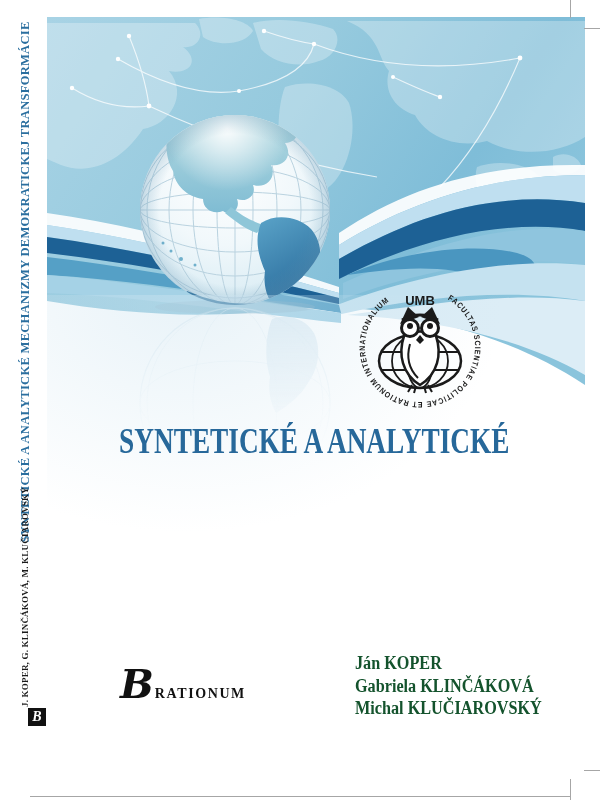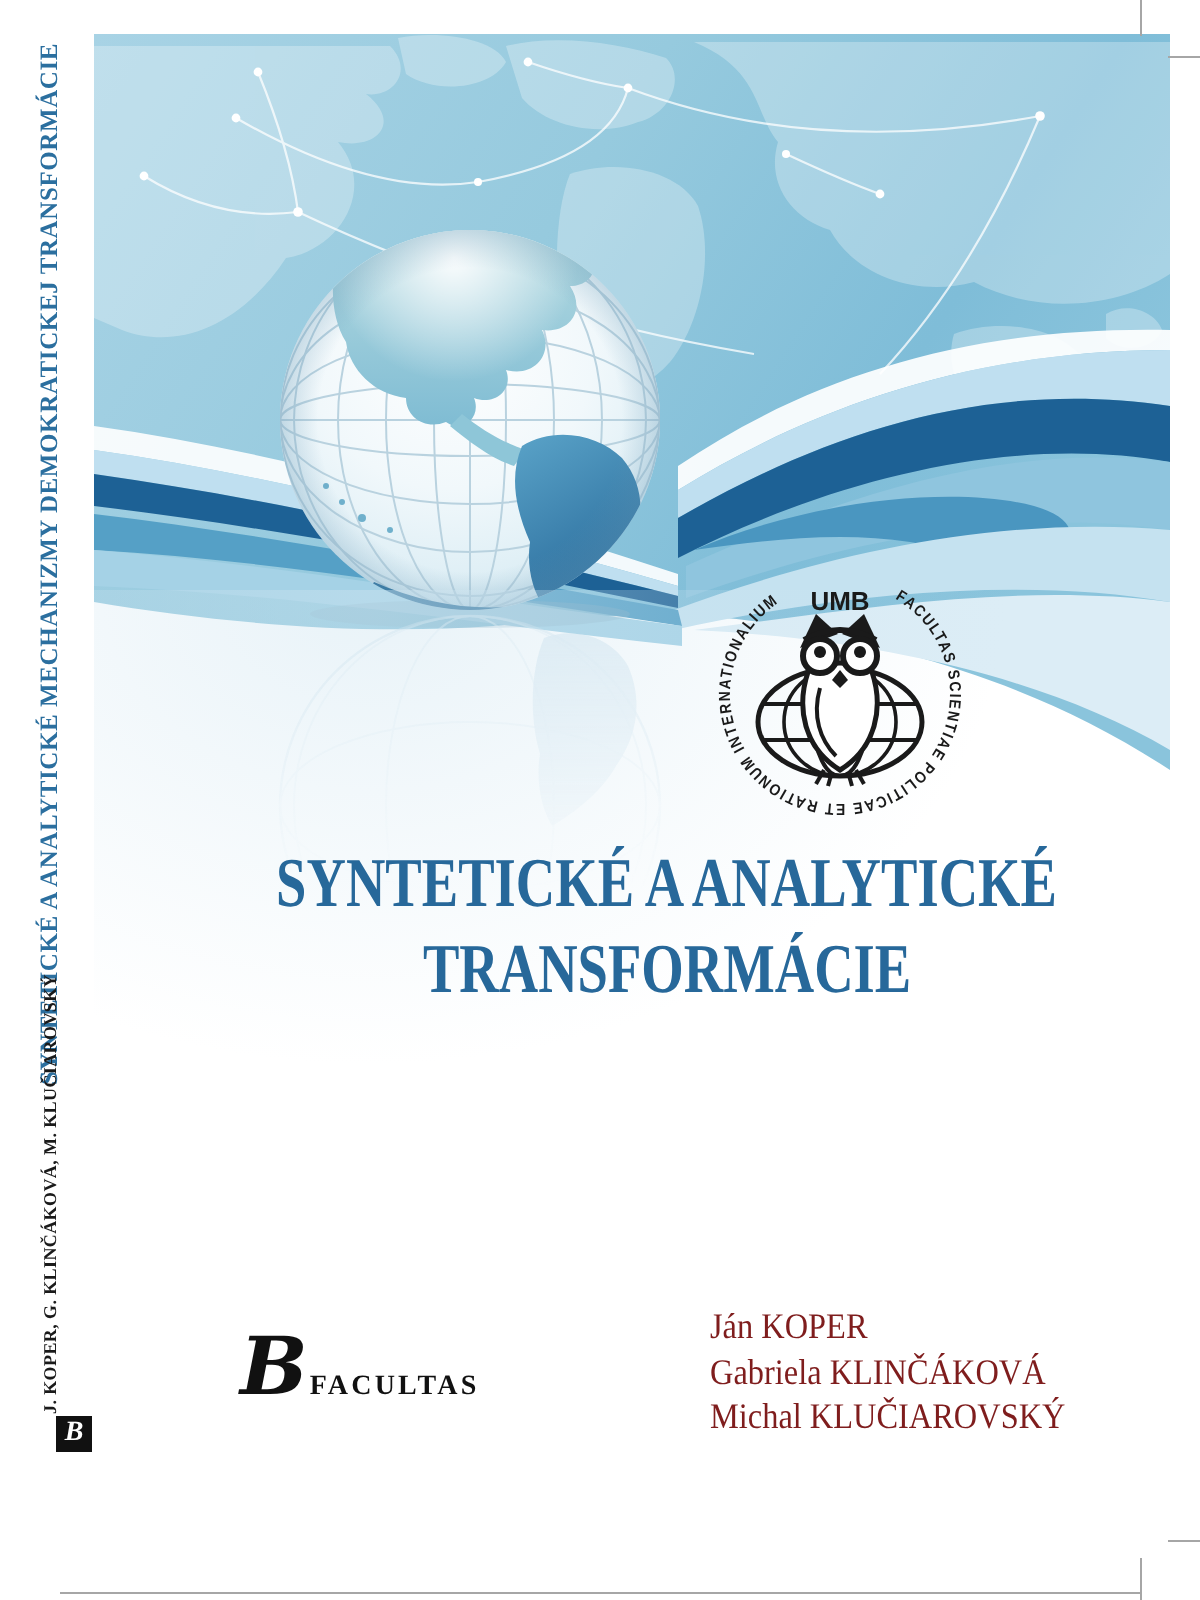--- a/index.html
+++ b/index.html
@@ -20,27 +20,27 @@
 
   
   .banner{position:absolute;left:47px;top:17px;width:538px;height:375px;}
   .reflection{position:absolute;left:90px;top:307px;width:290px;height:185px;}
   .below-glow{position:absolute;left:47px;top:295px;width:460px;height:240px;
     background:radial-gradient(ellipse at 30% 0%,rgba(205,228,240,.45),rgba(205,228,240,0) 70%);
     pointer-events:none;}
   .seal{position:absolute;left:352px;top:286px;width:136px;height:122px;}
 
   
-  .title-block{position:absolute;left:71px;top:420px;width:525px;text-align:center;
+  .title-block{position:absolute;left:52px;top:420px;width:525px;text-align:center;
     color:#27689a;font-weight:bold;}
   .title-line{height:43px;line-height:43px;font-size:35px;white-space:nowrap;}
   .title-line span{display:inline-block;transform:scaleX(.78);transform-origin:center;}
 
   
-  .authors-block{position:absolute;left:355px;top:652px;color:#7f1d1d;font-weight:normal;}
+  .authors-block{position:absolute;left:355px;top:652px;color:#14532d;font-weight:bold;}
   .author-line{font-size:18px;line-height:22.5px;white-space:nowrap;
     display:block;transform:scaleX(.9);transform-origin:left center;}
 
   
   .publisher{position:absolute;left:120px;top:664px;display:flex;align-items:baseline;color:#111;}
   .pub-b{font-style:italic;font-weight:bold;font-size:40px;line-height:40px;
     font-family:"DejaVu Serif",serif;}
   .pub-rest{font-size:14px;font-weight:bold;letter-spacing:1.6px;margin-left:1px;}
 
   
@@ -236,32 +236,31 @@
         <line x1="60" y1="99" x2="56" y2="106"></line>
           <line x1="64" y1="100" x2="62" y2="107"></line>
         <line x1="72" y1="100" x2="74" y2="107"></line>
           <line x1="76" y1="99" x2="80" y2="106"></line>
       </g>
     </g>
   </svg>
 
   <div class="title-block">
     <div class="title-line"><span>SYNTETICKÉ A ANALYTICKÉ</span></div>
-    <div class="title-line"><span>TRANSFORMÁCIE</span></div>
   </div>
 
   <div class="authors-block">
     <span class="author-line">Ján KOPER</span>
     <span class="author-line">Gabriela KLINČÁKOVÁ</span>
     <span class="author-line">Michal KLUČIAROVSKÝ</span>
   </div>
 
   <div class="publisher">
     <span class="pub-b">B</span>
-    <span class="pub-rest">FACULTAS</span>
+    <span class="pub-rest">RATIONUM</span>
   </div>
 
   <div class="mark mark-v-top"></div>
   <div class="mark mark-h-topright"></div>
   <div class="mark mark-v-bottom"></div>
   <div class="mark mark-h-bottomright"></div>
   <div class="mark mark-bottom-line"></div>
 
 </div>
 

